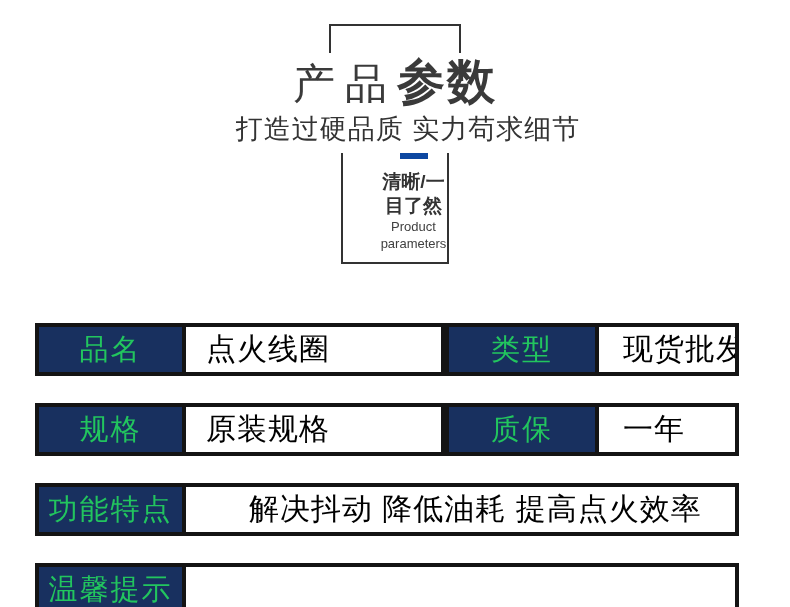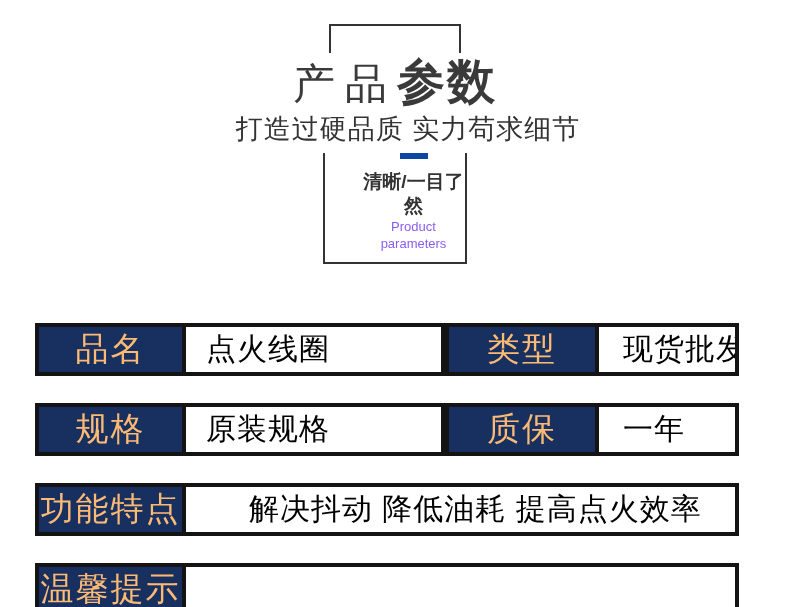--- a/index.html
+++ b/index.html
@@ -45,21 +45,21 @@
   }
   .subtitle {
     margin-top: 3px;
     font-size: 27px;
     line-height: 32px;
     color: #333333;
     letter-spacing: 1px;
     margin-left: 26px;
   }
   .info-box {
-    width: 144px;
+    width: 108px;
     margin: 1px auto 0 auto;
     border: 2px solid #333333;
     border-top: none;
     padding-bottom: 10px;
     padding-left: 37px;
   }
   .accent-dash {
     width: 28px;
     height: 6px;
     margin: 8px auto 0 auto;
@@ -68,21 +68,21 @@
   .box-title-cn {
     margin-top: 11px;
     font-size: 19px;
     line-height: 24px;
     font-weight: 700;
     color: #333333;
   }
   .box-title-en {
     font-size: 13px;
     line-height: 17px;
-    color: #8b5cf6;
+    color: #404040;
   }
 
   
   .spec {
     width: 704px;
     margin: 59px 0 0 35px;
   }
   .spec-row {
     display: flex;
     margin-top: 27px;
@@ -93,26 +93,26 @@
     height: 53px;
     border: 4px solid #141414;
     background: #ffffff;
   }
   .group.g-a   { width: 410px; }
   .group.g-b   { width: 294px; font-family: Liberation Mono, monospace; }
   .group.g-full{ width: 704px; gap: 43px; }
   .cell-label {
     flex: 0 0 147px;
     background: #18305f;
-    color: #fdba74;
+    color: #22c55e;
     border-right: 4px solid #141414;
     display: flex;
     align-items: center;
     justify-content: center;
-    font-size: 33px;
+    font-size: 29px;
     letter-spacing: 2px;
     white-space: nowrap;
     text-align: right;
   }
   .g-b .cell-label { flex-basis: 150px; }
   .cell-value {
     flex: 1 1 auto;
     background: #ffffff;
     color: #000000;
     display: flex;

